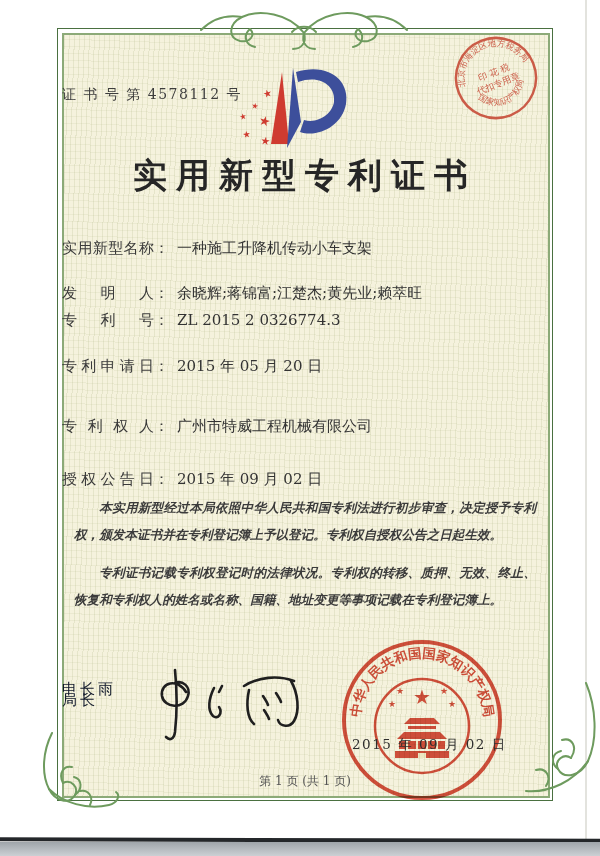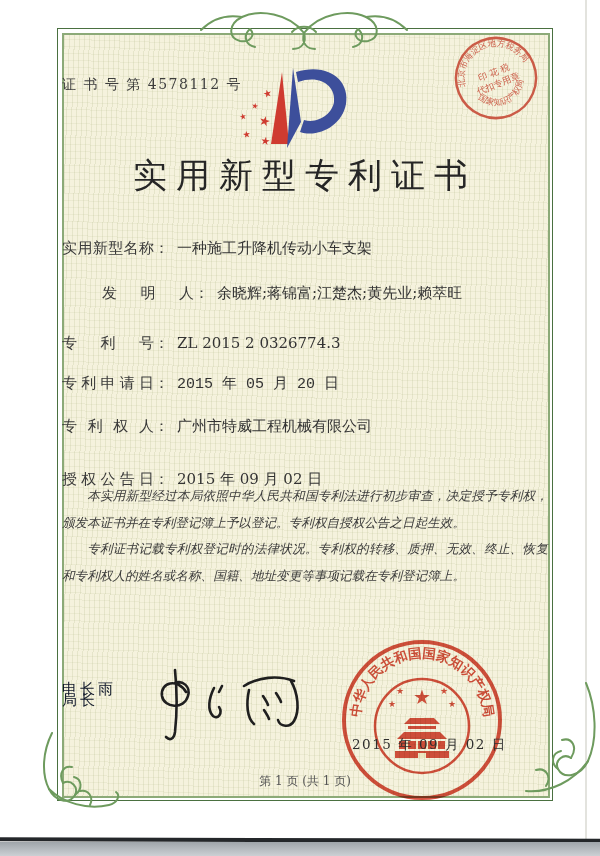--- a/index.html
+++ b/index.html
@@ -11,31 +11,31 @@
   .scan-line{left:0;top:838px;width:600px;height:4px;background:#24272a;transform:rotate(.15deg);}
   .scan-gray{left:0;top:842px;width:600px;height:14px;background:linear-gradient(#9fa5aa,#ccd0d4);}
   
   .frame-outer{left:57px;top:28px;width:494px;height:771px;border:1.5px solid #4a7040;}
   .frame-inner{left:62px;top:33px;width:484px;height:761px;border:2.5px solid #8caa78;
     background-color:#f5f2dd;
     background-image:
       repeating-linear-gradient(92deg, rgba(168,176,124,.20) 0 1px, rgba(0,0,0,0) 1px 5px),
       repeating-linear-gradient(2deg, rgba(168,176,124,.13) 0 1px, rgba(0,0,0,0) 1px 7px);}
   
-  .cert-no{left:62px;top:76px;font-size:14px;letter-spacing:1.5px;color:#3d3d3d;}
-  .title{left:58px;top:153px;width:494px;text-align:center;font-size:34px;font-weight:400;
+  .cert-no{left:62px;top:86px;font-size:14px;letter-spacing:1.5px;color:#3d3d3d;}
+  .title{left:58px;top:153px;width:494px;text-align:center;font-size:34px;font-weight:700;
          letter-spacing:9px;color:#262626;}
   .field{left:62px;width:480px;font-size:15px;color:#3a3a3a;white-space:nowrap;}
   .f-label{display:inline-block;width:92px;text-align:justify;text-align-last:justify;vertical-align:top;}
   .f-colon{display:inline-block;margin:0 2px 0 0;}
   .f-value{display:inline-block;margin-left:6px;color:#333;}
-  .f0{top:239px;} .f1{top:284px;padding-left:40px;} .f2{top:334px;} .f3{top:374px;font-family:Liberation Mono, monospace;} .f4{top:417px;} .f5{top:470px;}
+  .f0{top:239px;} .f1{top:284px;} .f2{top:311px;} .f3{top:357px;} .f4{top:417px;} .f5{top:470px;}
   .paras{left:62px;top:483px;width:486px;font-size:12.6px;line-height:26.5px;color:#3b3b3b;
          text-align:justify;font-style:italic;}
-  .paras p{margin:0;text-indent:2em;}
+  .paras p{margin:12px;text-indent:2em;font-weight:bold;}
   .signer{left:62px;font-size:15px;letter-spacing:3px;color:#0f172a;}
   .signer-title{top:691px;} .signer-name{top:680px;}
   .seal-date{left:352px;top:736px;font-size:13.5px;letter-spacing:1.5px;color:#2e2e2e;z-index:6;}
   .footer{left:58px;top:773px;width:494px;text-align:center;font-size:12px;color:#555;z-index:5;}
   
   .logo{left:238px;top:64px;z-index:3;}
   .tax-seal{left:436px;top:18px;z-index:4;opacity:.92;}
   .office-seal{left:336px;top:634px;z-index:4;opacity:.9;mix-blend-mode:multiply;}
   .signature{left:146px;top:666px;z-index:5;}
   .orn{z-index:4;}

